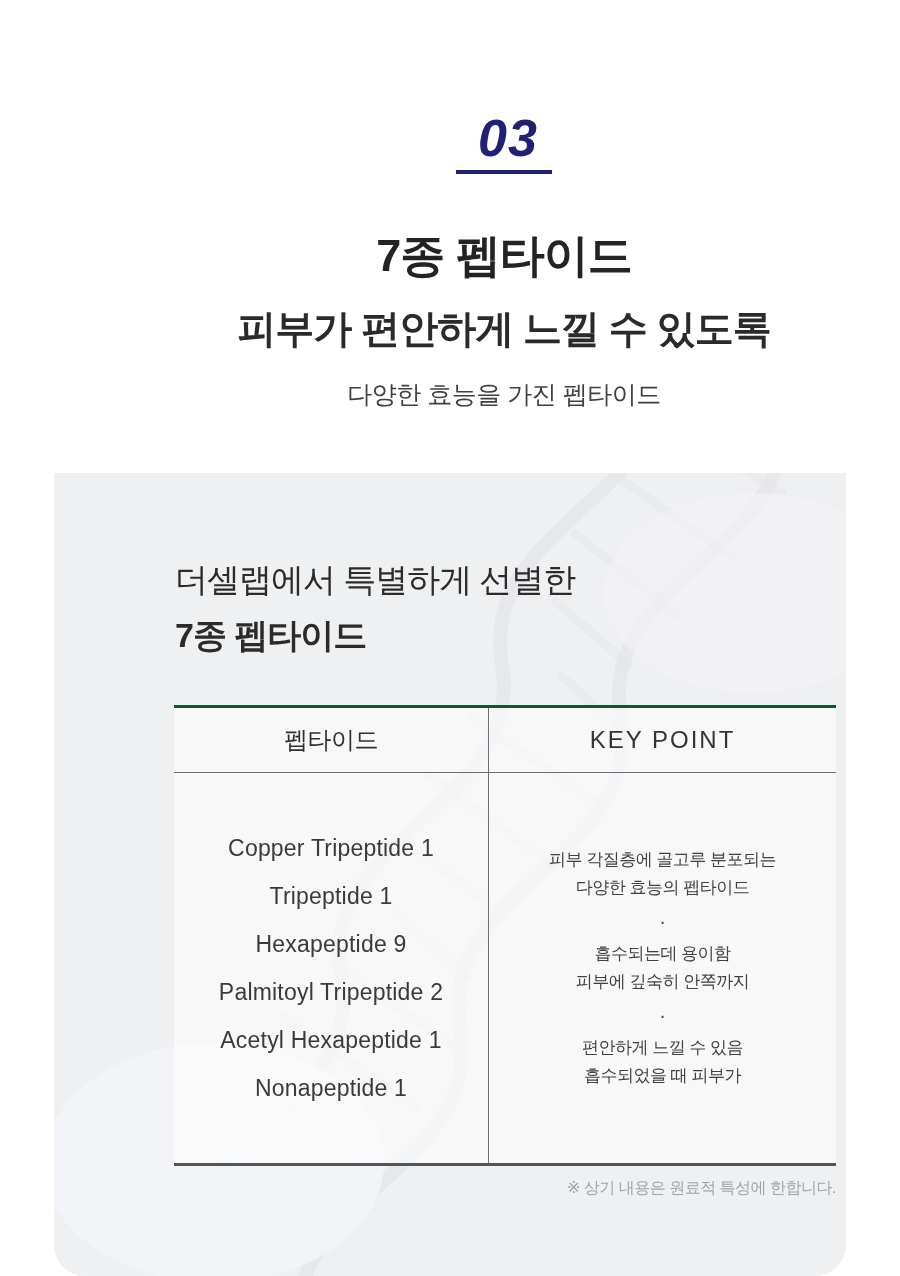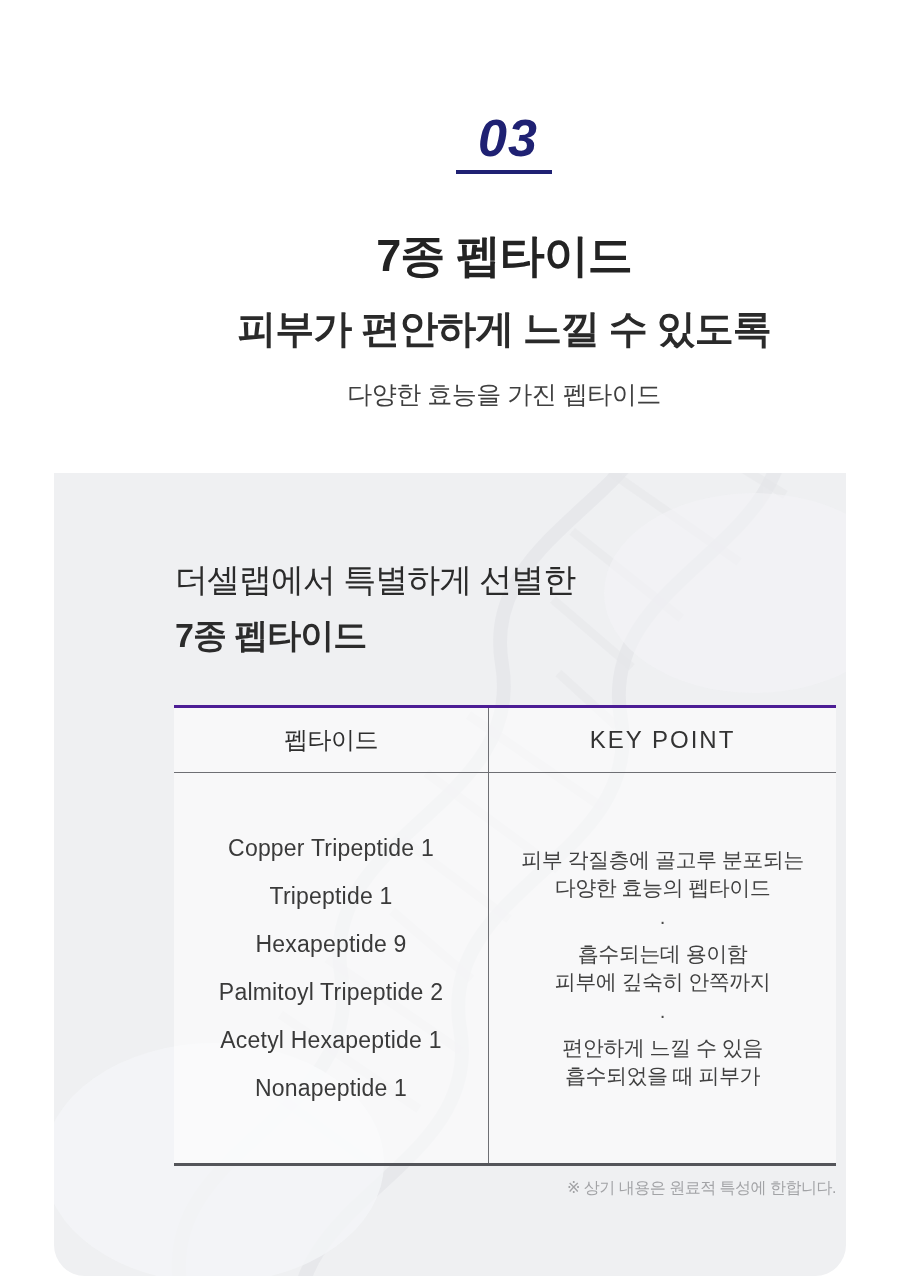--- a/index.html
+++ b/index.html
@@ -94,21 +94,21 @@
     font-weight: 800;
   }
 
   
   .pep-table {
     position: absolute;
     left: 120px;
     top: 232px;
     width: 662px;
     background: rgba(255,255,255,0.55);
-    border-top: 3px solid #4c1d95;
+    border-top: 3px solid #14532d;
     border-bottom: 3px solid #54555a;
   }
   .pep-table .header-row {
     display: flex;
     height: 64px;
     border-bottom: 1px solid #6e6f74;
   }
   .pep-table .body-row {
     display: flex;
     height: 390px;
@@ -149,21 +149,21 @@
   .keypoint-content {
     display: flex;
     flex-direction: column;
     align-items: center;
     justify-content: center;
     height: 100%;
     text-align: center;
     color: #404040;
   }
   .kp-group {
-    font-size: 21px;
+    font-size: 17px;
     line-height: 28px;
     letter-spacing: -0.5px;
   }
   .kp-dot {
     font-size: 20px;
     line-height: 20px;
     margin: 9px 0;
     color: #4a4a4a;
   }
 

